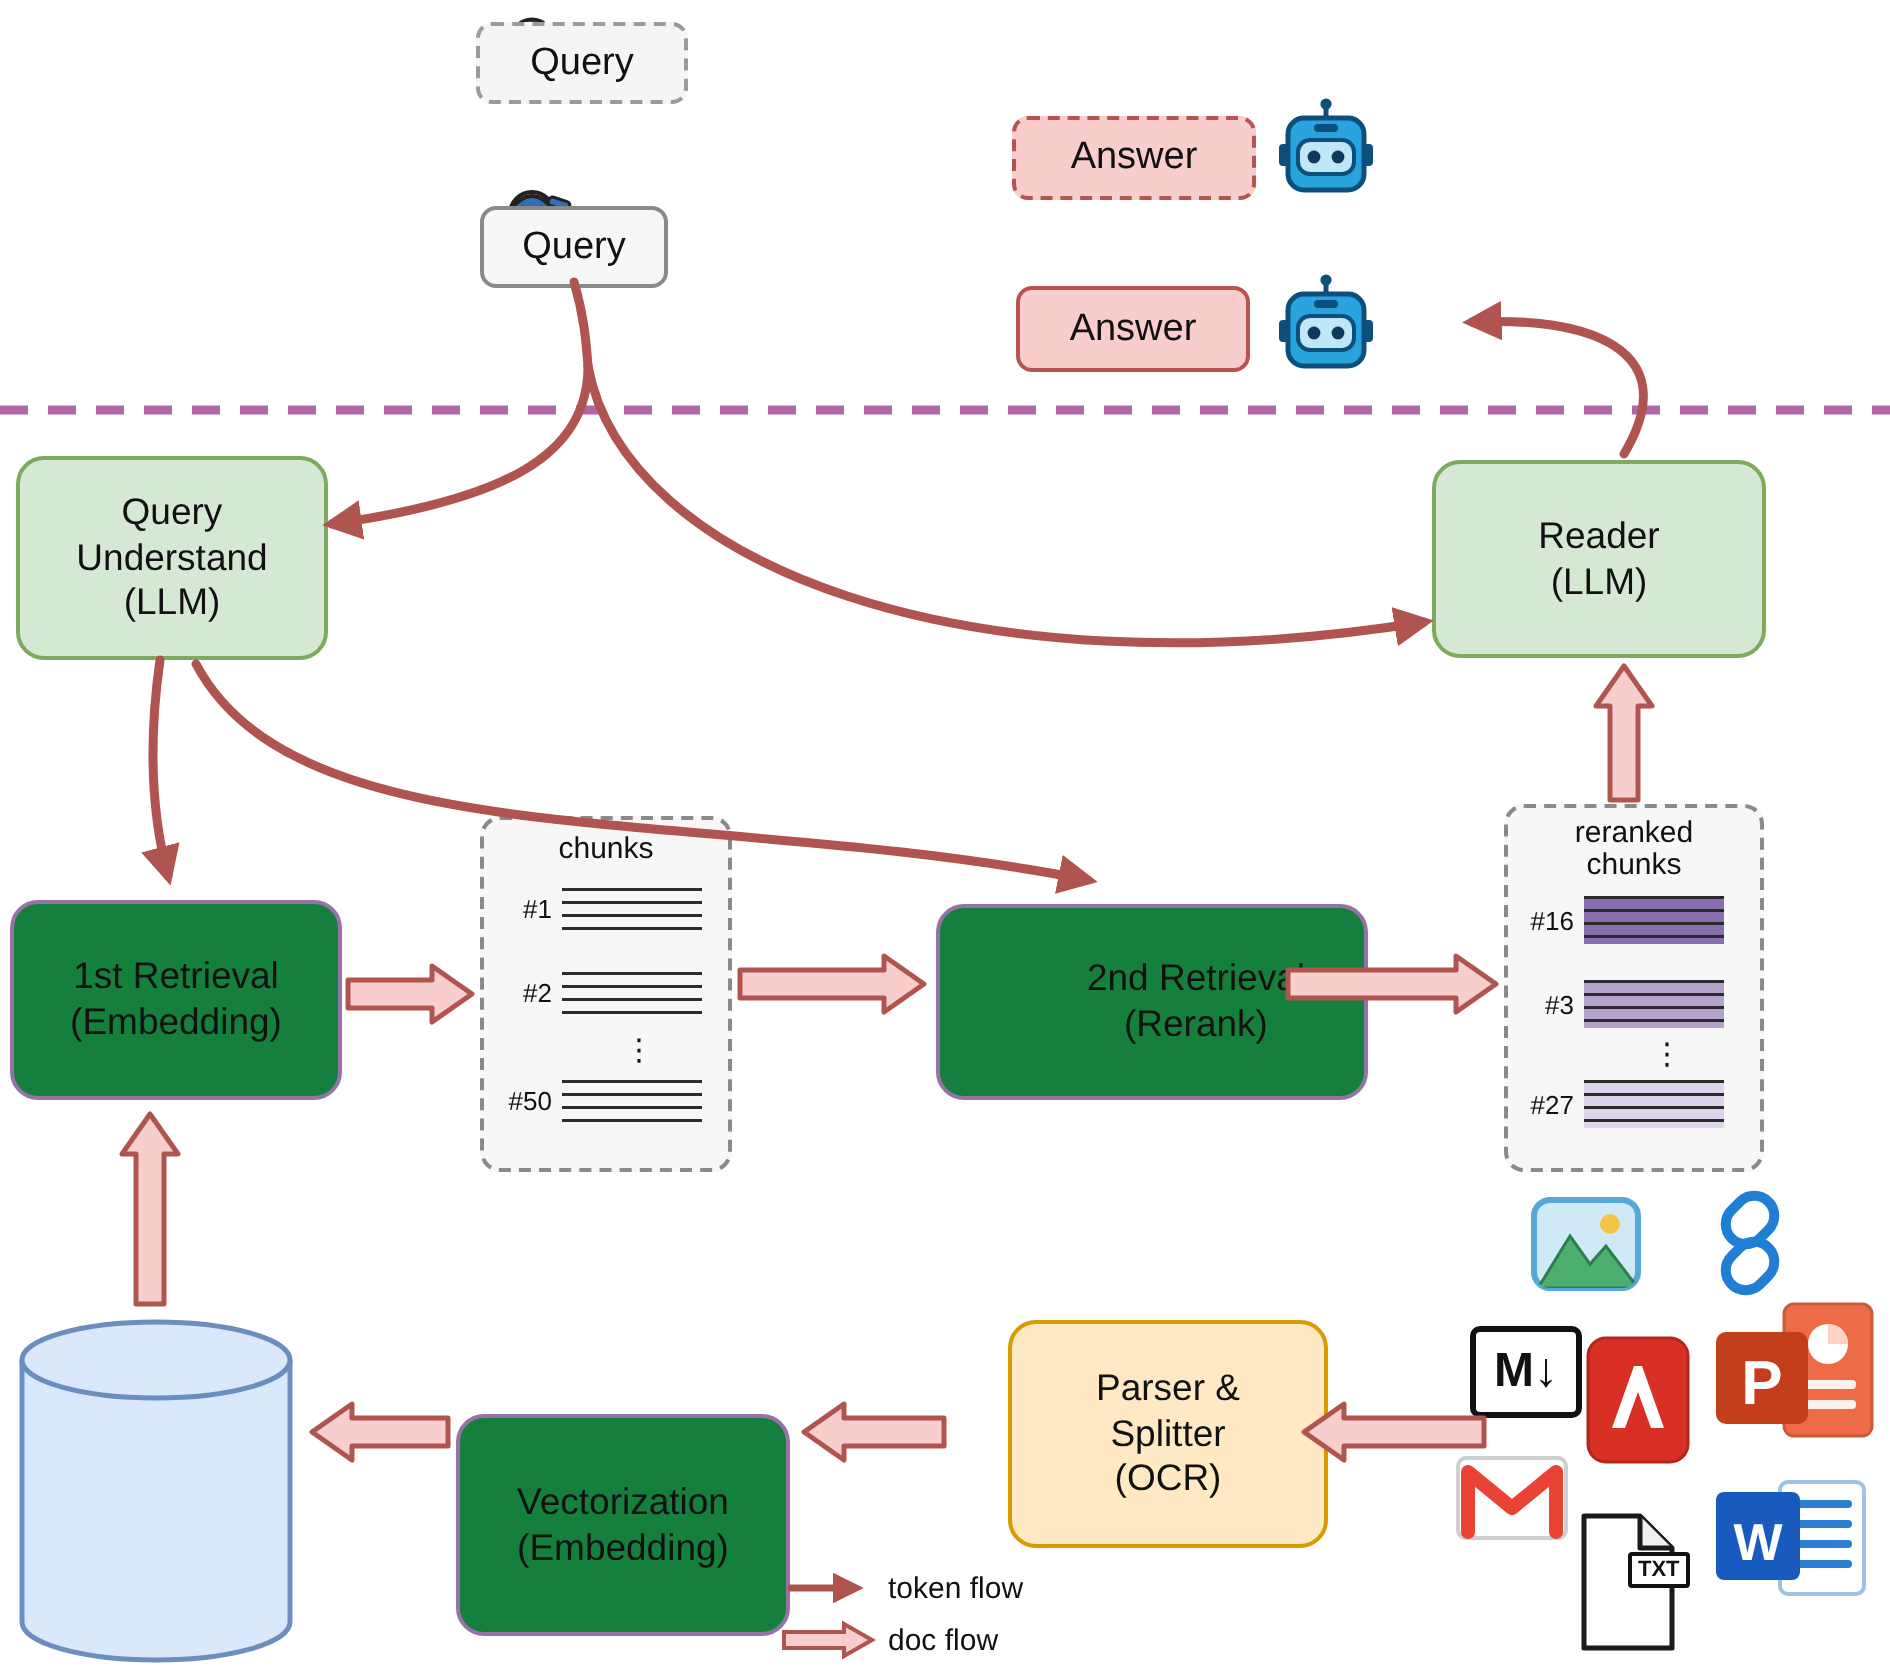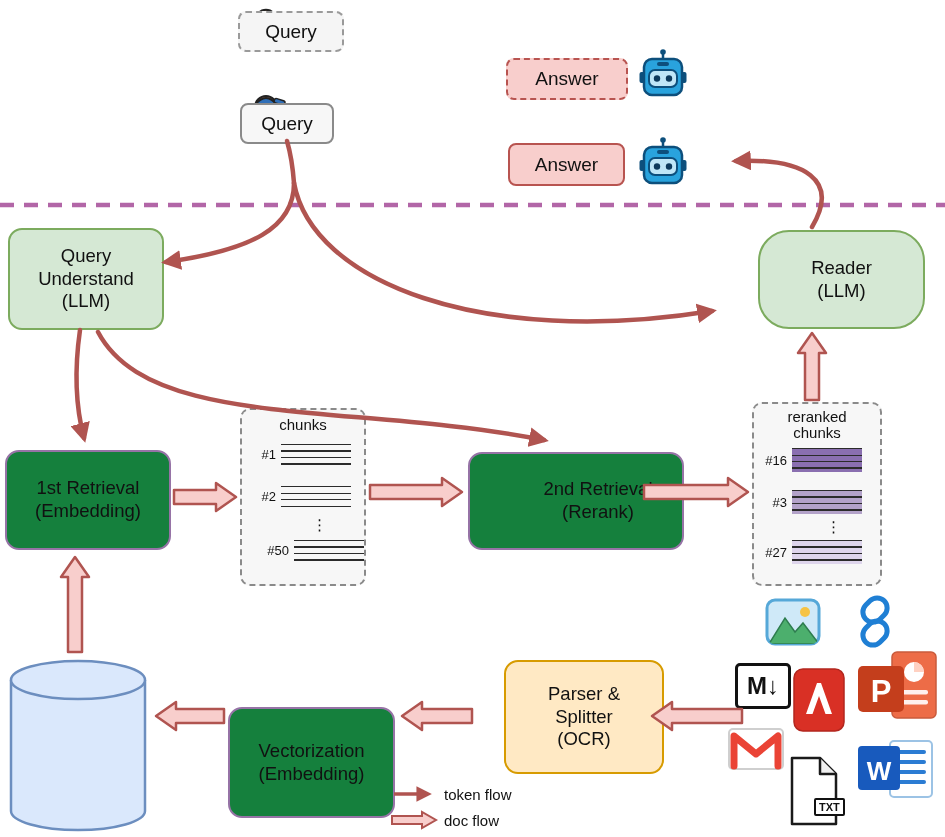--- a/index.html
+++ b/index.html
@@ -119,21 +119,21 @@
       <rect x="19" y="14" width="12" height="4" rx="2" fill="#0d4f7c"></rect>
     </svg>
   </div>
 
   <div class="box green node" style="left:8px; top:228px; width:152px; height:98px;">
     <span>Query
 Understand
 (LLM)</span>
   </div>
 
-  <div class="box green node" style="left:758px; top:230px; width:163px; height:95px;border-radius:31px;">
+  <div class="box green node" style="left:716px; top:230px; width:163px; height:95px;">
     <span>Reader
 (LLM)</span>
   </div>
 
   <div class="box purple node" style="left:5px; top:450px; width:162px; height:96px;">
     <span>1st Retrieval
 (Embedding)</span>
   </div>
 
   <div class="box purple node" style="left:468px; top:452px; width:168px; height:94px;padding-left:44px;">
@@ -163,21 +163,21 @@
     <div class="chunk-title" style="top:7px;">chunks</div>
     <div class="chunk-row" style="left:6px; top:34px;">
       <span class="chunk-id">#1</span>
       <span class="chunk-lines"></span>
     </div>
     <div class="chunk-row" style="left:6px; top:76px;">
       <span class="chunk-id">#2</span>
       <span class="chunk-lines"></span>
     </div>
     <div class="chunk-dots" style="left:70px; top:106px;">⋮</div>
-    <div class="chunk-row" style="left:6px; top:130px;margin-left:13px;">
+    <div class="chunk-row" style="left:6px; top:130px;">
       <span class="chunk-id">#50</span>
       <span class="chunk-lines"></span>
     </div>
   </div>
 
   <div class="dashedbox node" style="left:752px; top:402px; width:126px; height:180px;">
     <div class="chunk-title" style="top:5px;">reranked
 chunks</div>
     <div class="chunk-row" style="left:5px; top:44px;">
       <span class="chunk-id">#16</span>
@@ -246,21 +246,21 @@
       <rect x="2" y="2" width="54" height="40" rx="4" fill="#fff" stroke="#cfcfcf" stroke-width="2"></rect>
       <path d="M7,39 L7,9 L29,27 L51,9 L51,39" fill="none" stroke="#ea4335" stroke-width="7" stroke-linejoin="round" stroke-linecap="round"></path>
     </svg>
   </div>
 
   <div class="abs node" style="left:788px; top:754px; width:64px; height:78px;">
     <svg class="txt-page" width="52" height="74" viewBox="0 0 52 74" style="left:0; top:0;">
       <path d="M4,4 H32 L48,20 V70 H4 Z" fill="#fff" stroke="#1a1a1a" stroke-width="2.5" stroke-linejoin="round"></path>
       <path d="M32,4 V20 H48" fill="#f0f0f0" stroke="#1a1a1a" stroke-width="2.5" stroke-linejoin="round"></path>
     </svg>
-    <span class="txt-label" style="left:26px; top:44px;">TXT</span>
+    <span class="txt-label" style="left:26px; top:22px;">TXT</span>
   </div>
 
   <div class="abs node" style="left:856px; top:738px; width:80px; height:64px;">
     <svg width="80" height="64" viewBox="0 0 80 64">
       <rect x="34" y="3" width="42" height="56" rx="4" fill="#fff" stroke="#9cc3e5" stroke-width="2"></rect>
       <rect x="40" y="12" width="30" height="4" rx="2" fill="#2b7cd3"></rect>
       <rect x="40" y="22" width="30" height="4" rx="2" fill="#2b7cd3"></rect>
       <rect x="40" y="32" width="30" height="4" rx="2" fill="#2b7cd3"></rect>
       <rect x="40" y="42" width="30" height="4" rx="2" fill="#2b7cd3"></rect>
       <rect x="2" y="8" width="42" height="44" rx="4" fill="#185abd"></rect>

